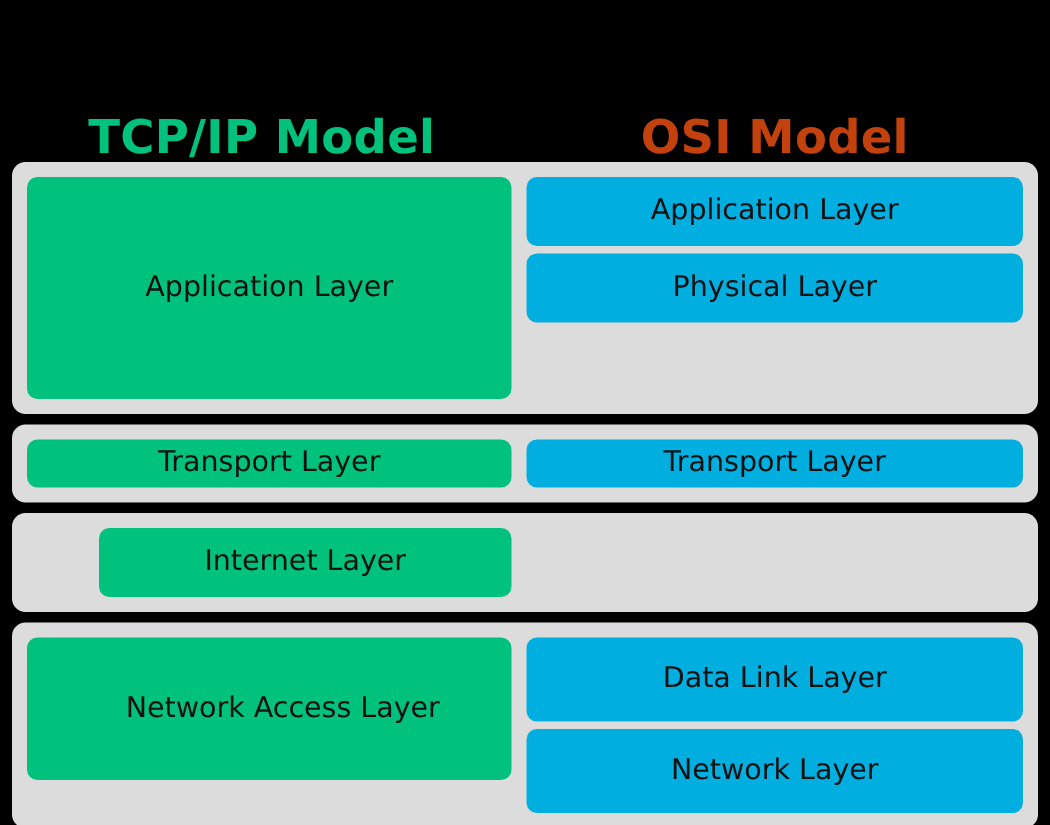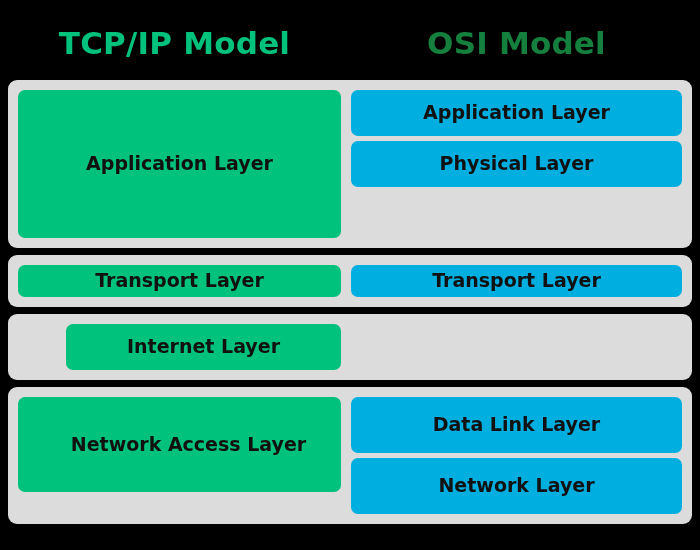--- a/index.html
+++ b/index.html
@@ -18,41 +18,41 @@
   .diagram {
     position: relative;
     width: 700px;
     height: 550px;
     box-sizing: border-box;
   }
 
   
   .titles {
     display: flex;
-    height: 80px;
-    align-items: center;
+    height: 108px;
+    align-items: flex-end;
     padding: 0 8px;
     box-sizing: border-box;
     text-decoration: underline;
   }
   .title {
     font-size: 31px;
     font-weight: 700;
     text-align: center;
     letter-spacing: 0.2px;
     line-height: 1;
     padding-top: 6px;
   }
   .title-tcp {
     width: 333px;
     color: #00c27c;
   }
   .title-osi {
     width: 351px;
-    color: #15803d;
+    color: #c2410c;
   }
 
   
   .groups {
     padding: 0 8px;
     box-sizing: border-box;
   }
 
   .group {
     background: #dcdcdc;
@@ -85,21 +85,20 @@
     border-radius: 7px;
     display: flex;
     align-items: center;
     justify-content: center;
     text-align: center;
     color: #111111;
     font-size: 19px;
     line-height: 1.15;
     box-sizing: border-box;
     padding: 2px 6px;
-    font-weight: bold;
   }
   .layer-green {
     background: #00c27c;
   }
   .layer-blue {
     background: #00aee0;
   }
 
   
   .g-app .layer-green { height: 148px; }

